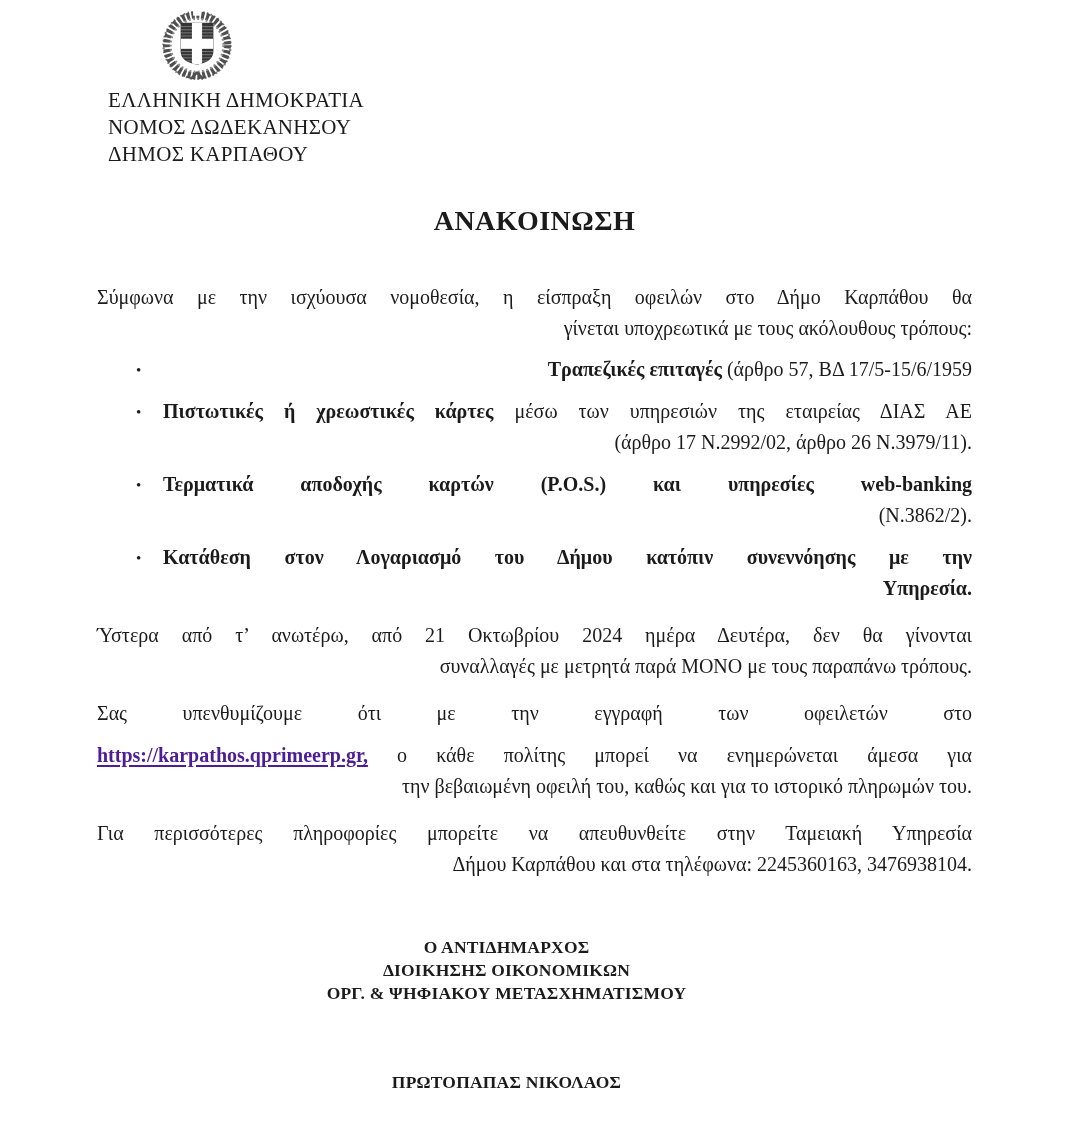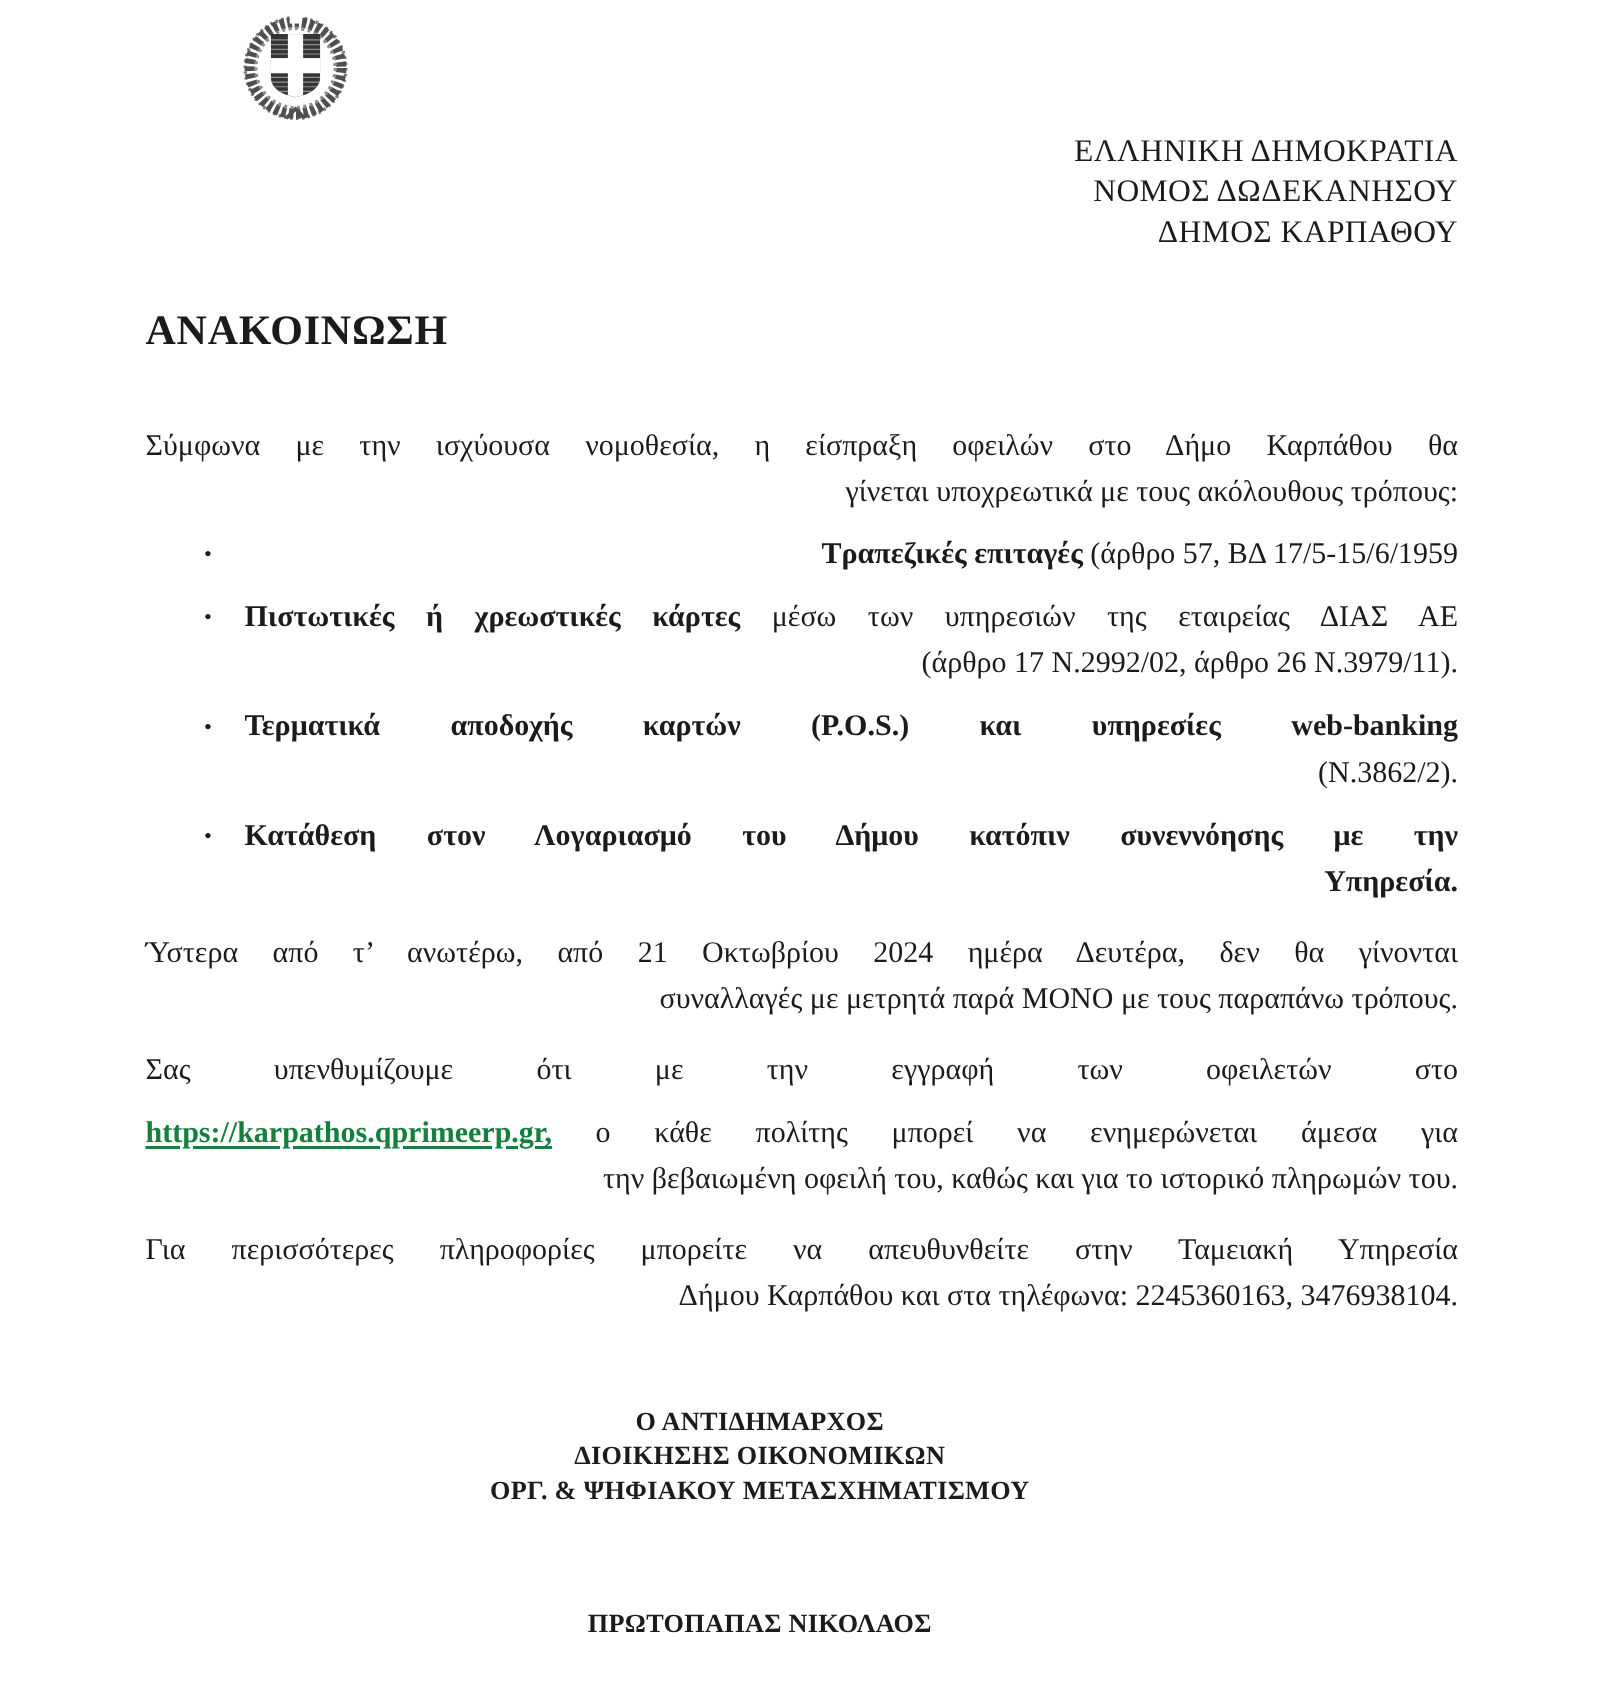--- a/index.html
+++ b/index.html
@@ -1,31 +1,31 @@
 <!DOCTYPE html>
 <html><head>
 <meta charset="utf-8">
 <style>
   html,body{margin:0;padding:0;background:#ffffff;}
   body{width:1068px;height:1124px;overflow:hidden;position:relative;
        font-family:"Liberation Serif","DejaVu Serif",serif;color:#1b1b1b;}
   .page{padding:4px 96px 0 97px;font-size:20px;}
   .emblem{display:block;margin-left:61px;width:78px;height:78px;}
-  .gov-lines{margin-top:5px;margin-left:11px;font-size:21px;line-height:27px;letter-spacing:.3px;text-align:right;}
-  .doc-title{margin:36px 0 0;font-size:28px;font-weight:bold;letter-spacing:.5px;line-height:34px;}
+  .gov-lines{margin-top:5px;margin-left:11px;font-size:21px;line-height:27px;letter-spacing:.3px;}
+  .doc-title{margin:36px 0 0;text-align:center;font-size:28px;font-weight:bold;letter-spacing:.5px;line-height:34px;}
   .para{margin:0;line-height:31px;}
   .p-intro{margin-top:44px;}
   .p-gap{margin-top:16px;}
   .jline{display:block;text-align:justify;text-align-last:justify;margin-top:11px;}
   .lline{display:block;text-align:right;}
   .bullets{margin:10px 0 0;padding:0;list-style:none;}
   .bullets li{position:relative;padding-left:66px;line-height:31px;margin-bottom:11px;}
   .bullets li::before{content:"\2022";position:absolute;left:39px;top:1px;font-size:15px;line-height:31px;color:#1b1b1b;}
   b{font-weight:bold;}
-  .doclink{font-weight:bold;color:#15803d;text-decoration:underline;text-decoration-thickness:2px;text-underline-offset:3px;}
+  .doclink{font-weight:bold;color:#4c1d95;text-decoration:underline;text-decoration-thickness:2px;text-underline-offset:3px;}
   .signature{margin-top:56px;text-align:center;font-weight:bold;font-size:17.5px;line-height:23px;
              letter-spacing:.2px;transform:translateX(-28px);}
   .sig-name{margin-top:67px;text-align:center;font-weight:bold;font-size:17.5px;letter-spacing:.2px;
             transform:translateX(-28px);}
 </style>
 </head>
 <body>
 
 <div class="page">
 

